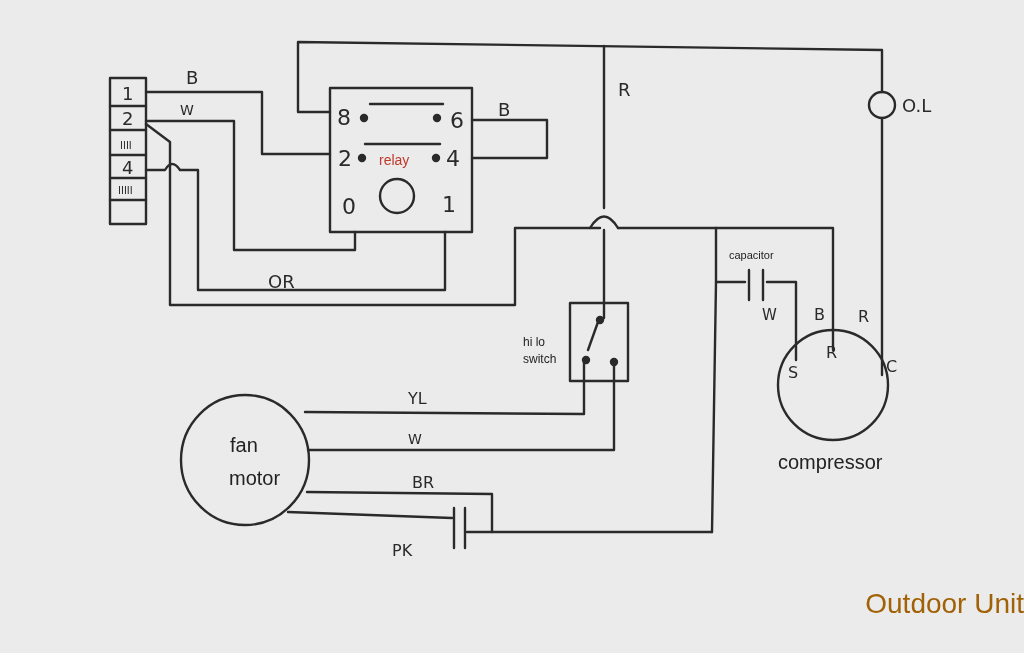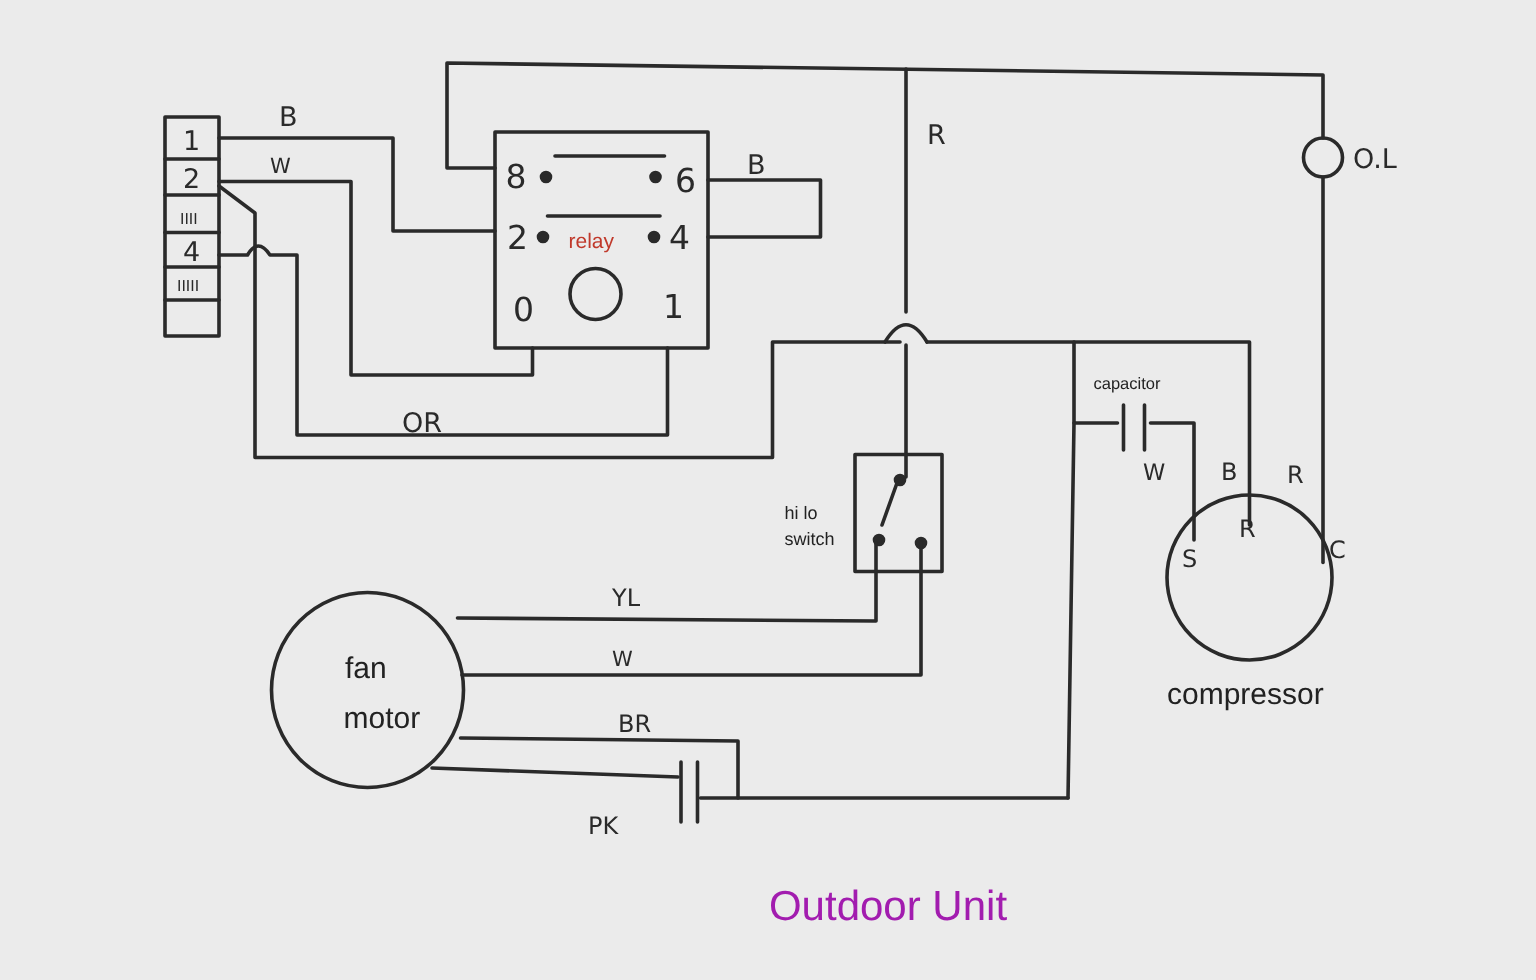--- a/index.html
+++ b/index.html
@@ -1,20 +1,20 @@
 <!DOCTYPE html>
 <html><head>
 <meta charset="utf-8">
 <style>
   html,body{margin:0;padding:0;}
   body{width:1024px;height:653px;background:#ebebeb;overflow:hidden;position:relative;font-family:"Liberation Sans",sans-serif;}
   #canvas{position:absolute;left:0;top:0;}
   .hand{font-family:"DejaVu Sans",sans-serif;fill:#2a2a2a;}
   .typed{font-family:"Liberation Sans",sans-serif;fill:#222;}
-  .title{position:absolute;left:0;width:1024px;top:588px;text-align:center;font-size:28px;color:#a21caf;padding-left:160px;box-sizing:border-box;}
+  .title{position:absolute;left:0;width:1024px;top:588px;text-align:right;font-size:28px;color:#a16207;padding-left:160px;box-sizing:border-box;}
 </style>
 </head>
 <body>
 
 <svg id="canvas" width="1024" height="653" viewBox="0 0 1024 653">
   <g stroke="#2a2a2a" stroke-width="2.4" fill="none" stroke-linecap="round" stroke-linejoin="round">
 
     <g>
       <rect x="110" y="78" width="36" height="146"></rect>
       <line x1="110" y1="106" x2="146" y2="106"></line>

